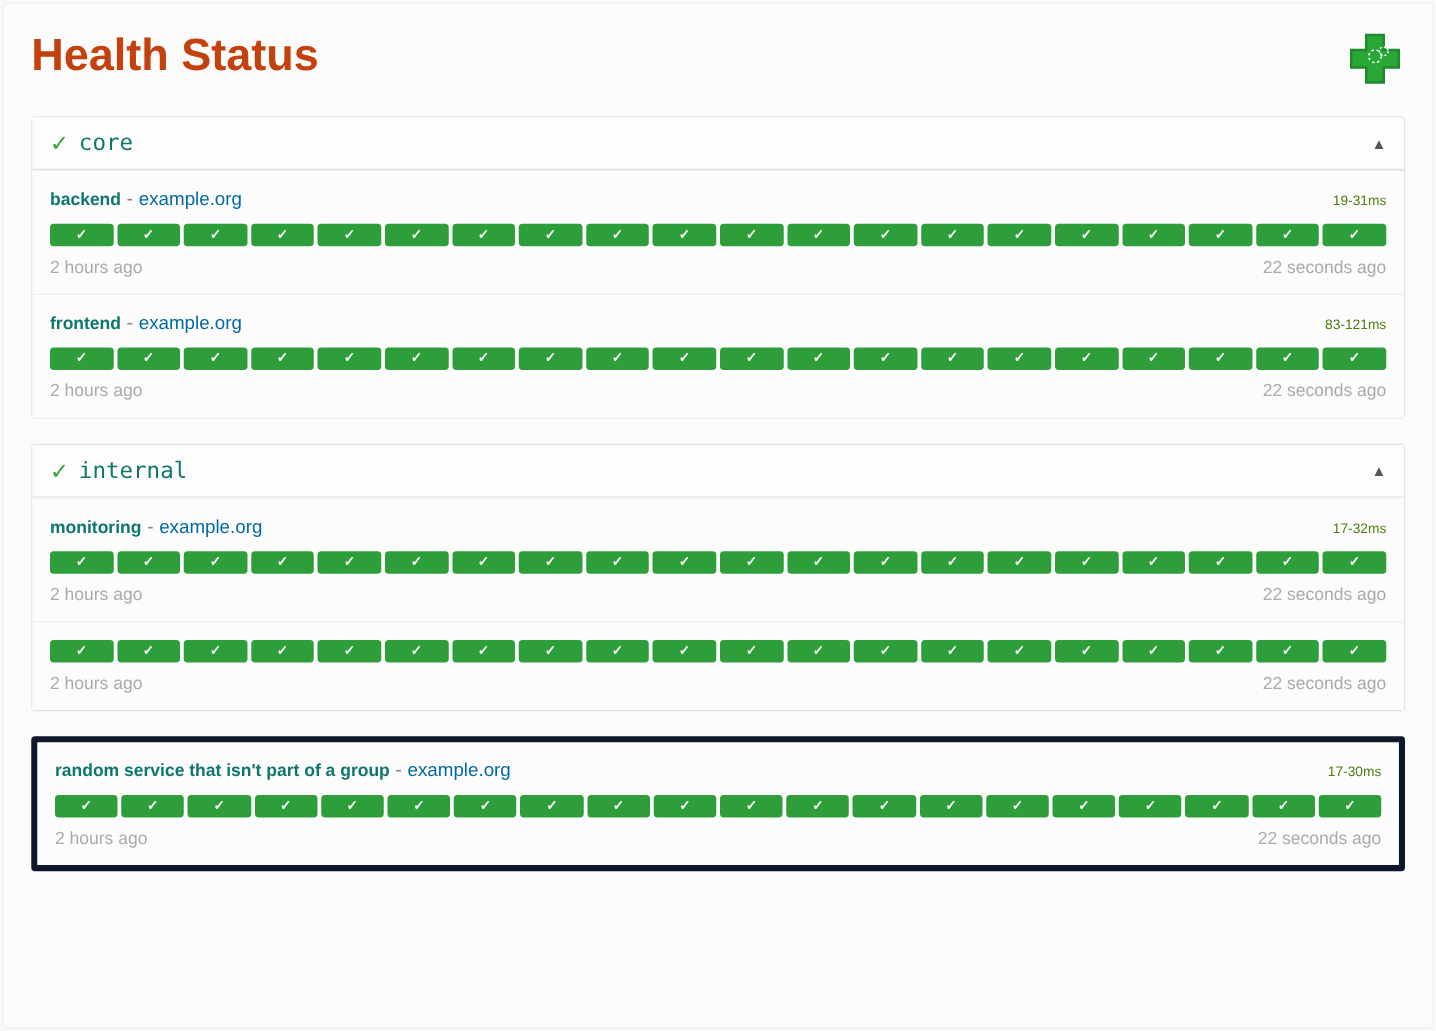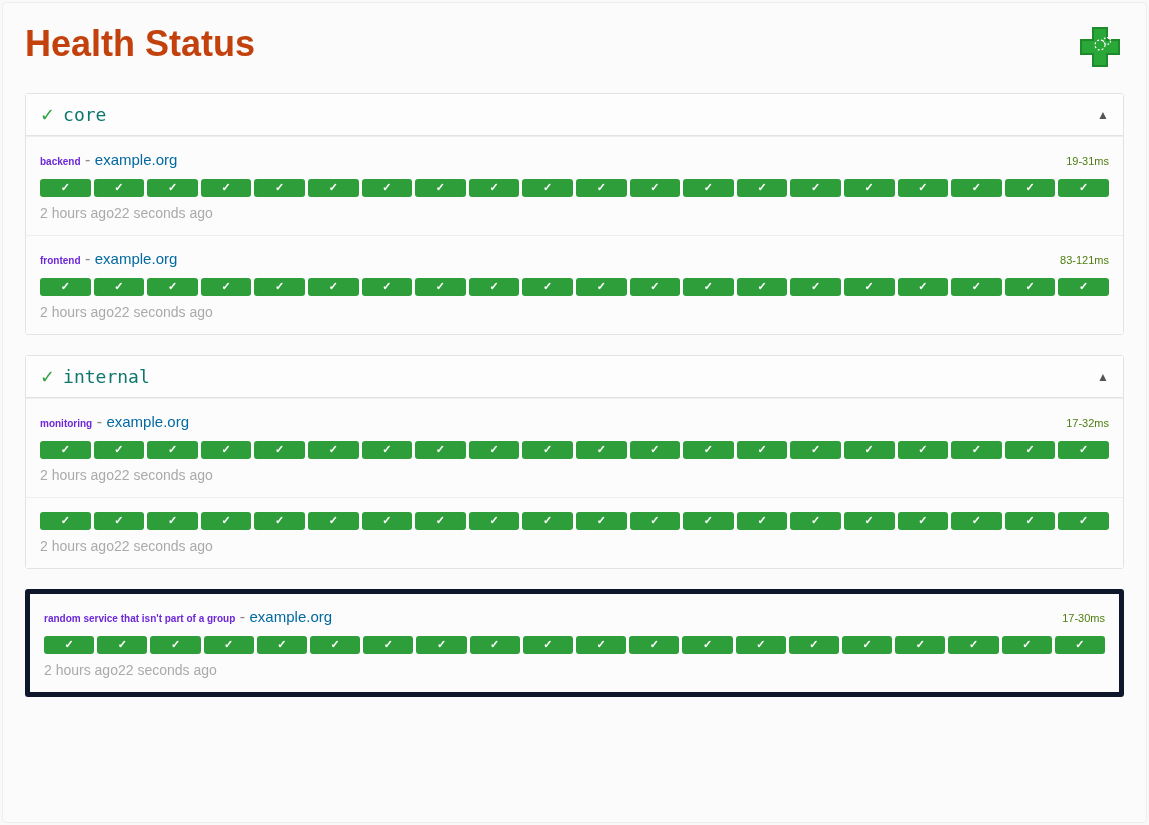--- a/index.html
+++ b/index.html
@@ -61,21 +61,21 @@
     border-top: 1px solid #eee;
     background: #fcfcfc;
   }
   .service:first-of-type { border-top: none; }
   .service-top {
     display: flex;
     justify-content: space-between;
     align-items: baseline;
     margin-bottom: 10px;
   }
-  .service-name { font-weight: 700; color: #6d28d9; font-size: 10px; }
+  .service-name { font-weight: 700; color: #0f766e; font-size: 14px; }
   .service-host { color: #0369a1; font-size: 15px; }
   .service-sep { color: #888; }
   .ping { color: #4d7c0f; font-size: 11px; }
   .bars {
     display: flex;
     gap: 3px;
     margin-bottom: 8px;
   }
   .bar {
     flex: 1 1 0;
@@ -88,21 +88,21 @@
     content: "✓";
     color: #fff;
     position: absolute;
     top: 50%; left: 50%;
     transform: translate(-50%, -55%);
     font-size: 11px;
     font-weight: bold;
   }
   .service-bottom {
     display: flex;
-    justify-content: flex-start;
+    justify-content: space-between;
     font-size: 14px;
     color: #aaa;
   }
   .standalone {
     border: 5px solid #0f172a;
     border-radius: 3px;
     background: #fcfcfc;
     margin-bottom: 0;
   }
   .standalone .service { border-top: none; }

